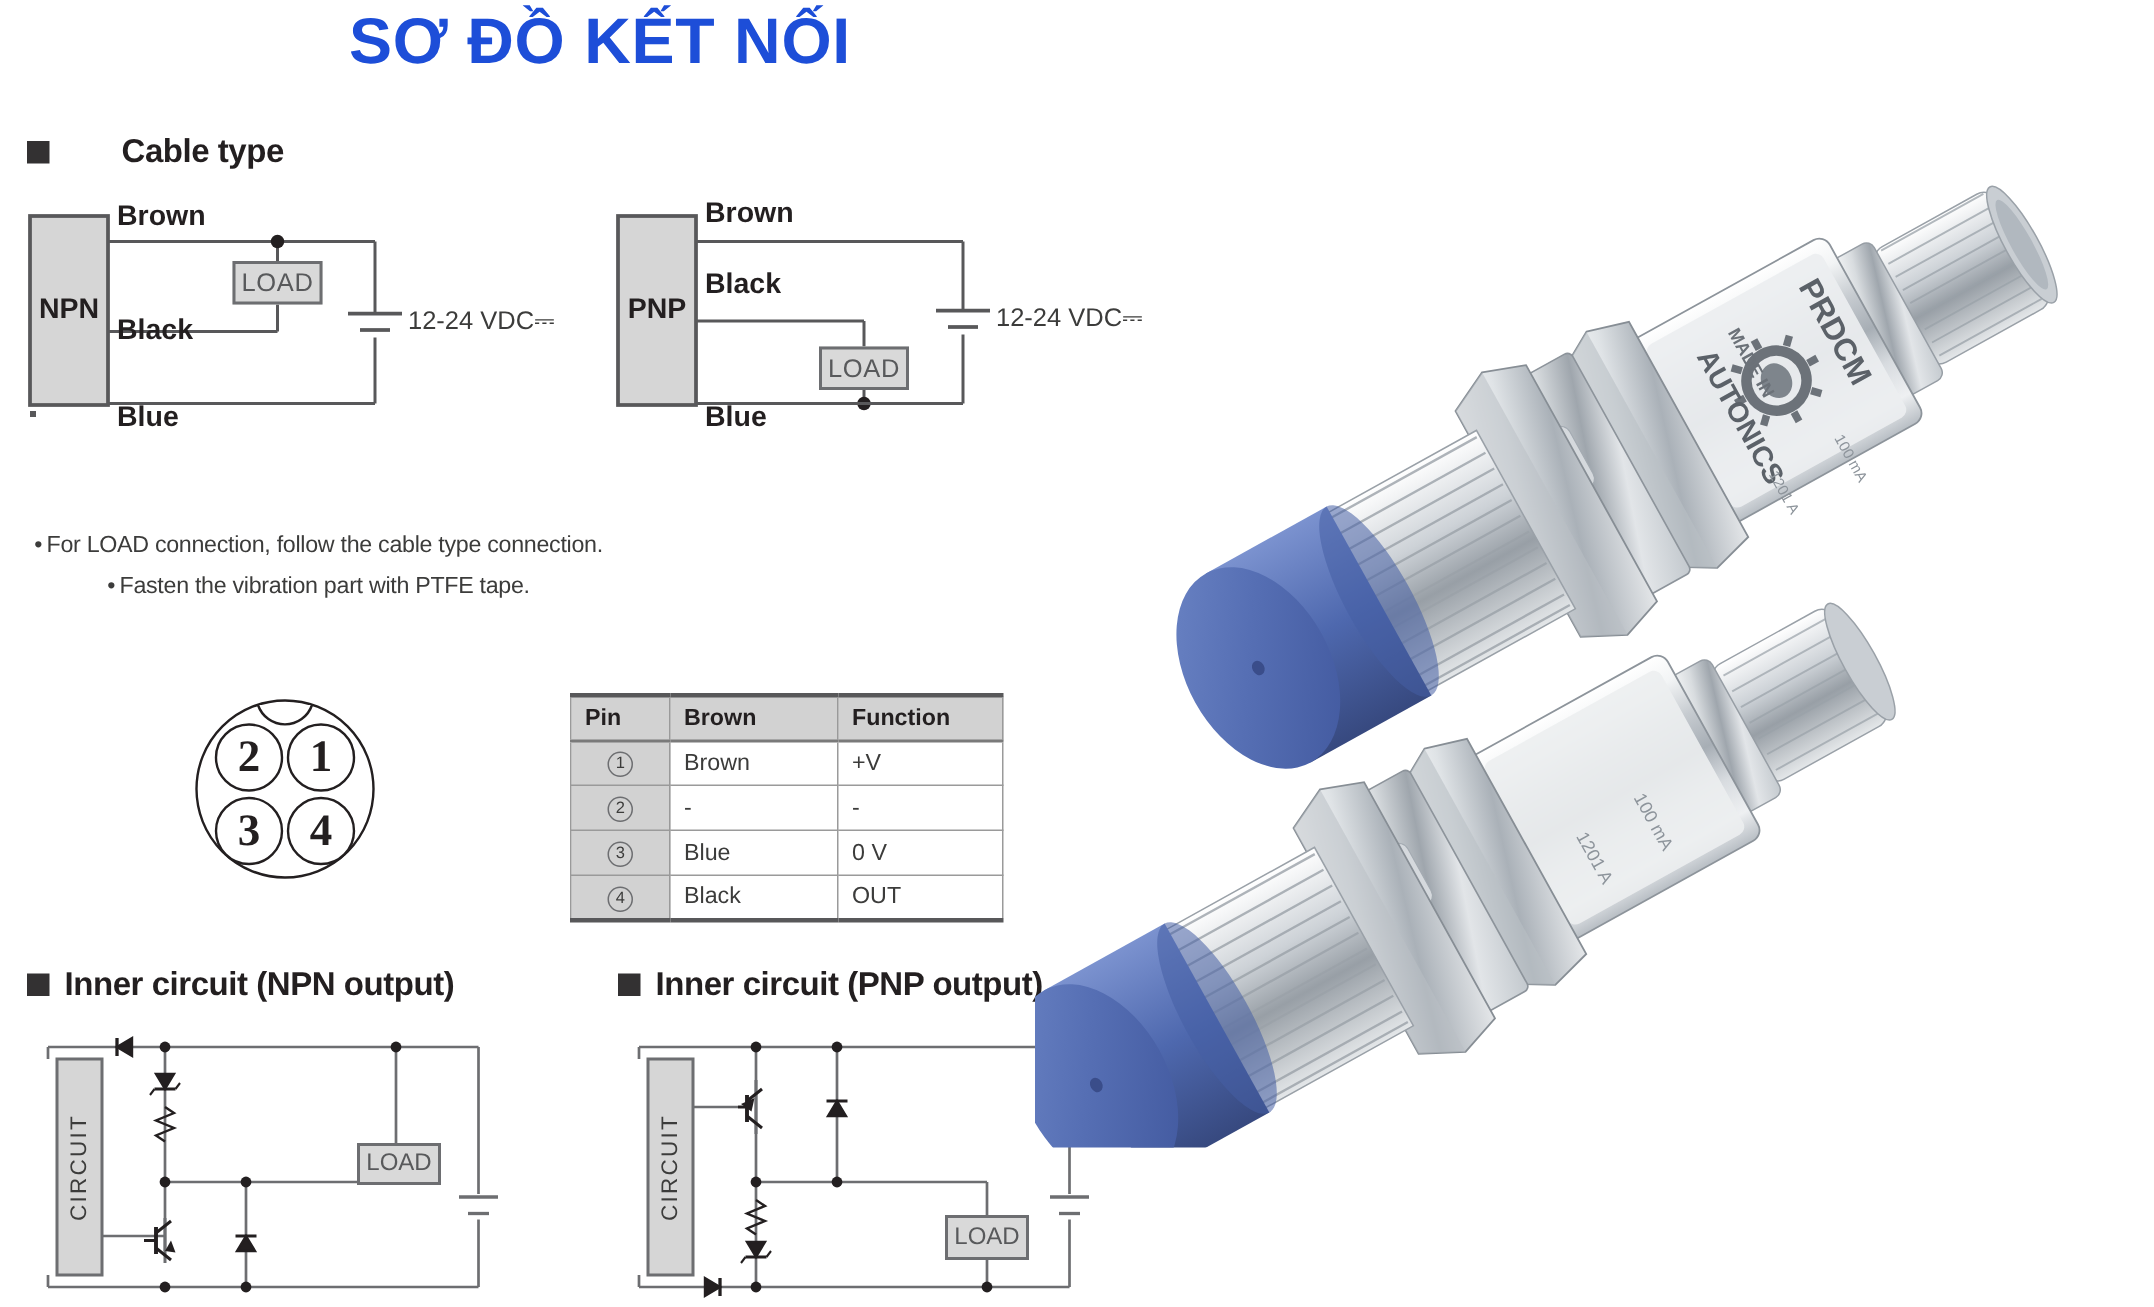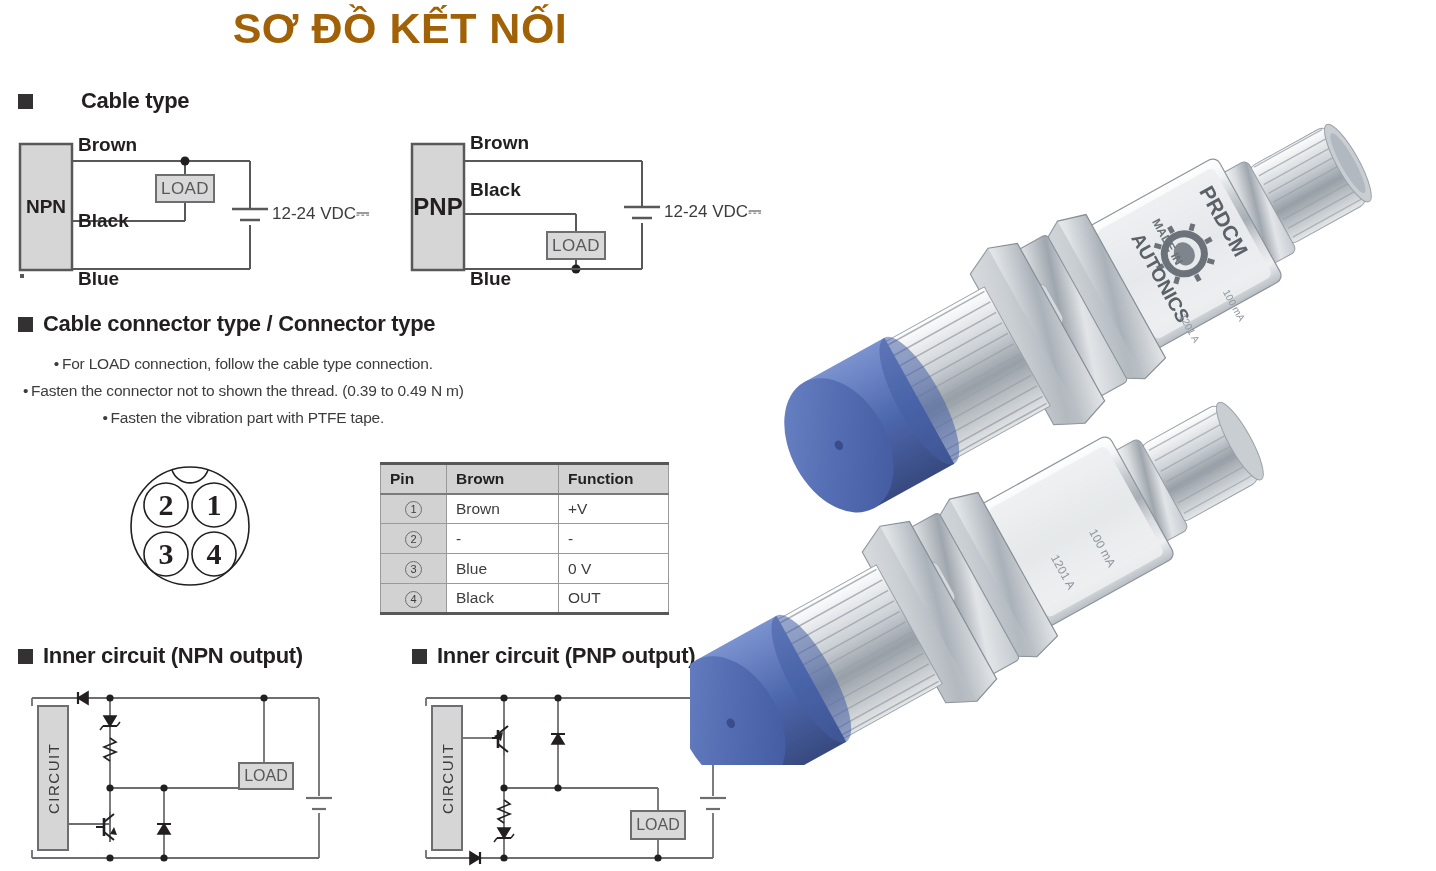--- a/index.html
+++ b/index.html
@@ -14,21 +14,21 @@
     height: 871px;
     background: #ffffff;
     overflow: hidden;
   }
   .abs { position: absolute; }
 
   
   #title {
     left: 0; top: 4px; width: 800px;
     text-align: center;
-    color: #a16207;
+    color: #1d4ed8;
     font-size: 43px;
     font-weight: bold;
     letter-spacing: 0.5px;
     font-family: "Liberation Sans", sans-serif;
     white-space: nowrap;
   }
 
   
   .section-head {
     display: flex;
@@ -217,43 +217,36 @@
       <circle cx="176" cy="139" r="4.5" fill="#231f20"></circle>
 
       <path d="M64 139 H242" fill="none" stroke="#58585a" stroke-width="2"></path>
 
       <path d="M242 31 V76" fill="none" stroke="#58585a" stroke-width="2"></path>
       <path d="M242 93 V139" fill="none" stroke="#58585a" stroke-width="2"></path>
 
       <path d="M224 77 H260" fill="none" stroke="#58585a" stroke-width="2.5"></path>
       <path d="M232 88 H252" fill="none" stroke="#58585a" stroke-width="2.5"></path>
     </svg>
-    <div class="abs" style="left:12px; top:14px; width:52px; height:126px; display:flex; align-items:center; justify-content:center; color:#231f20; font-size:24px; font-weight:bold;">PNP</div>
+    <div class="abs" style="left:12px; top:14px; width:52px; height:126px; display:flex; align-items:center; justify-content:center; color:#231f20; font-size:19px; font-weight:bold;">PNP</div>
     <div class="abs wire-label" style="left:70px; top:2px;">Brown</div>
     <div class="abs wire-label" style="left:70px; top:49px;">Black</div>
     <div class="abs wire-label" style="left:70px; top:138px;">Blue</div>
     <div class="abs load-box" style="left:146px; top:101px; width:60px; height:29px;">
       <span>LOAD</span>
     </div>
     <div class="abs vdc-label" style="left:264px; top:72px;">
       <span>12-24 VDC</span><span class="dc-sym">⎓</span>
     </div>
   </div>
 
-  <div class="abs section-head" style="left:18px; top:311px;">
-    <span class="sq"></span>
-    <span>Cable connector type / Connector type</span>
-  </div>
 
   <div class="abs" style="left:20px; top:355px;text-align:center;">
     <div class="bullet-line" style="margin-bottom:9px;">
       <span class="dot">•</span><span>For LOAD connection, follow the cable type connection.</span>
-    </div>
-    <div class="bullet-line" style="margin-bottom:9px;">
-      <span class="dot">•</span><span>Fasten the connector not to shown the thread. (0.39 to 0.49 N m)</span>
     </div>
     <div class="bullet-line">
       <span class="dot">•</span><span>Fasten the vibration part with PTFE tape.</span>
     </div>
   </div>
 
   <div class="abs" style="left:128px; top:458px; width:130px; height:135px;">
     <svg width="130" height="135" viewBox="0 0 130 135">
       <circle cx="62" cy="68" r="59" fill="#ffffff" stroke="#231f20" stroke-width="1.6"></circle>
 

